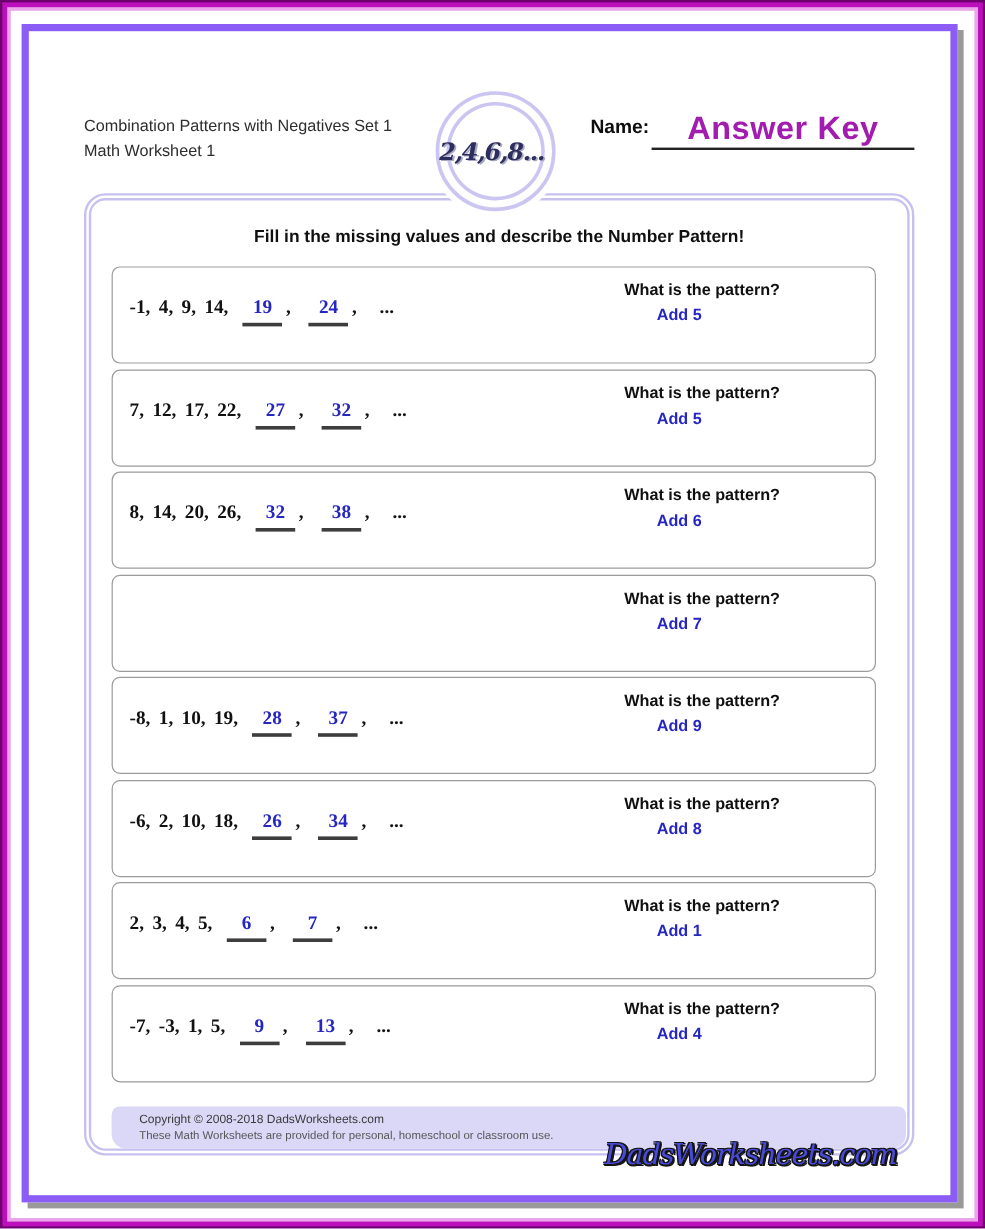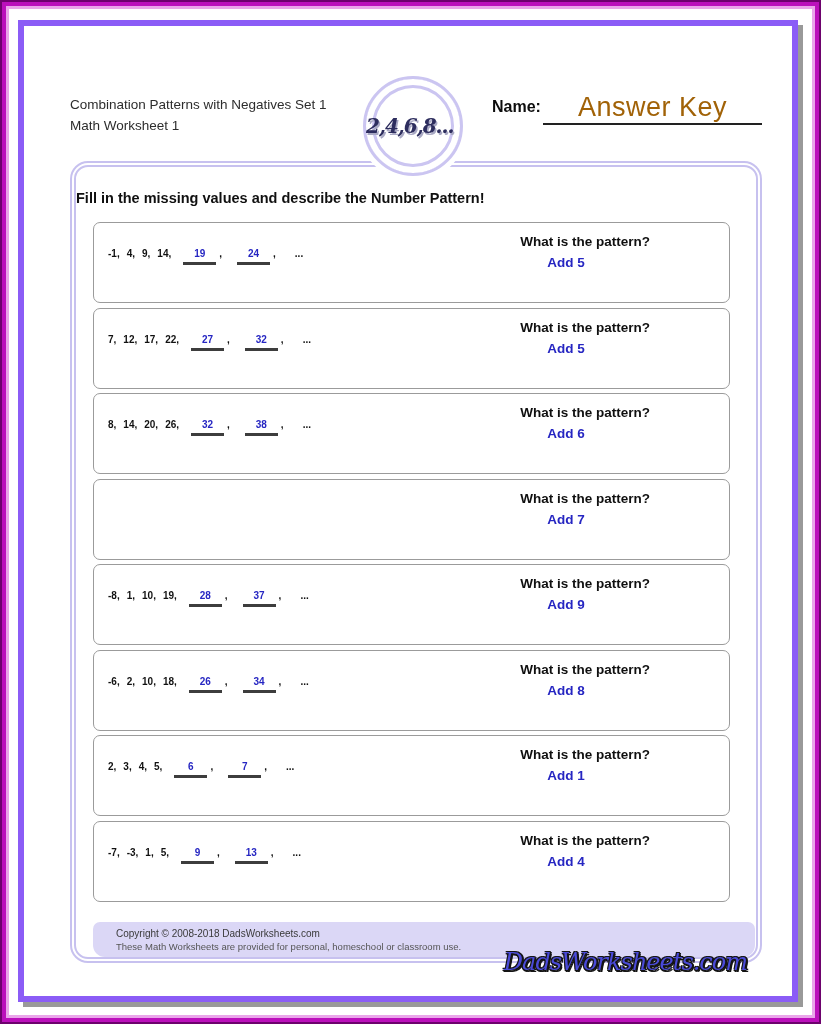--- a/index.html
+++ b/index.html
@@ -15,35 +15,35 @@
   
   .sheet { position:absolute; left:18px; top:20px; width:780px; height:982px;
            background:#fff; border:6px solid #8b5cf6; box-sizing:border-box;
            box-shadow:5px 5px 0 #999; }
 
   .title-block { position:absolute; left:46px; top:68px; font-size:13.5px; color:#2d2d2d; line-height:21px; }
 
   .name-area { position:absolute; left:468px; top:66px; width:270px; display:flex; align-items:center; }
   .name-label { font-weight:bold; font-size:16px; color:#0d0d0d; padding-bottom:3px; }
   .name-line { flex:1; border-bottom:2px solid #222; text-align:center; margin-left:2px; padding-bottom:1px; }
-  .answer-key { color:#a16207; font-weight:normal; font-size:27px; line-height:30px; letter-spacing:0.5px; }
+  .answer-key { color:#a21caf; font-weight:bold; font-size:27px; line-height:30px; letter-spacing:0.5px; }
 
   .main-box { position:absolute; left:46px; top:135px; width:692px; height:802px;
               border:2px solid #c7c1ef; border-radius:18px; box-sizing:border-box; padding:2px; }
   .main-box-inner { width:100%; height:100%; border:2px solid #c7c1ef; border-radius:14px;
                     box-sizing:border-box; position:relative; background:#fff; }
 
-  .instruction { position:absolute; top:23px; left:0; width:100%; text-align:left;
+  .instruction { position:absolute; top:23px; left:0; width:100%; text-align:center;
                  font-weight:bold; font-size:14.5px; color:#101010; }
 
   .rows { position:absolute; top:55px; left:17px; width:637px; display:flex; flex-direction:column; gap:4.5px; }
   .row { position:relative; height:81px; border:1.5px solid #9b9b9b; border-radius:7px;
          background:#fff; box-sizing:border-box; }
-  .sequence { position:absolute; left:14px; top:25px; font-size:10px; font-weight:bold;
-              color:#111; white-space:nowrap; }
+  .sequence { position:absolute; left:14px; top:25px; font-size:16px; font-weight:bold;
+              color:#111; white-space:nowrap;font-family:Liberation Serif, serif; }
   .num { margin-right:7px; }
   .blank { display:inline-block; min-width:27px; text-align:center; border-bottom:3px solid #3d3d3d;
            padding:0 3px 3px; margin:0 1px 0 5px; }
   .answer { color:#2626c2; }
   .comma { margin-left:2px; margin-right:10px; }
   .ellipsis { margin-left:9px; }
   .row-right { position:absolute; top:11px; right:79px; }
   .question { font-weight:bold; font-size:13.5px; color:#101010; }
   .rule { margin-top:6px; margin-left:27px; font-weight:bold; font-size:13.5px; color:#2626c2; }
 

